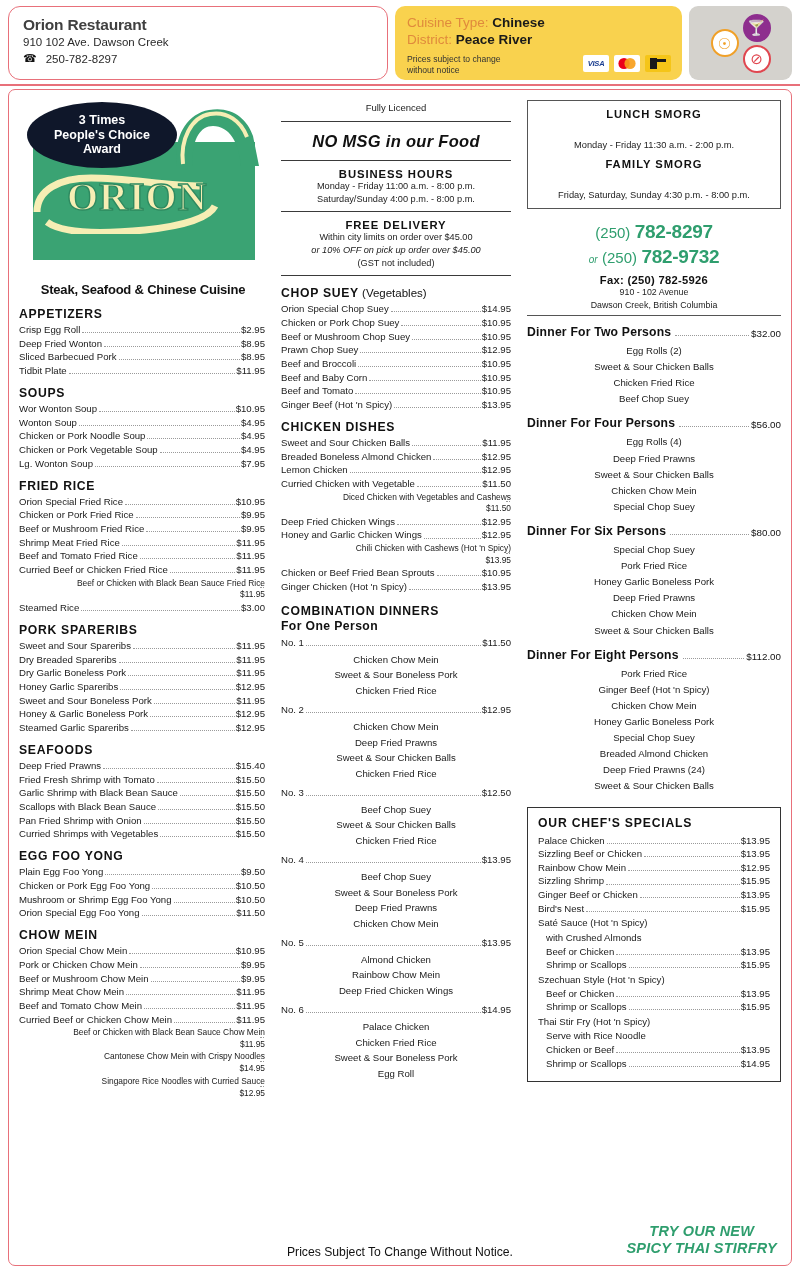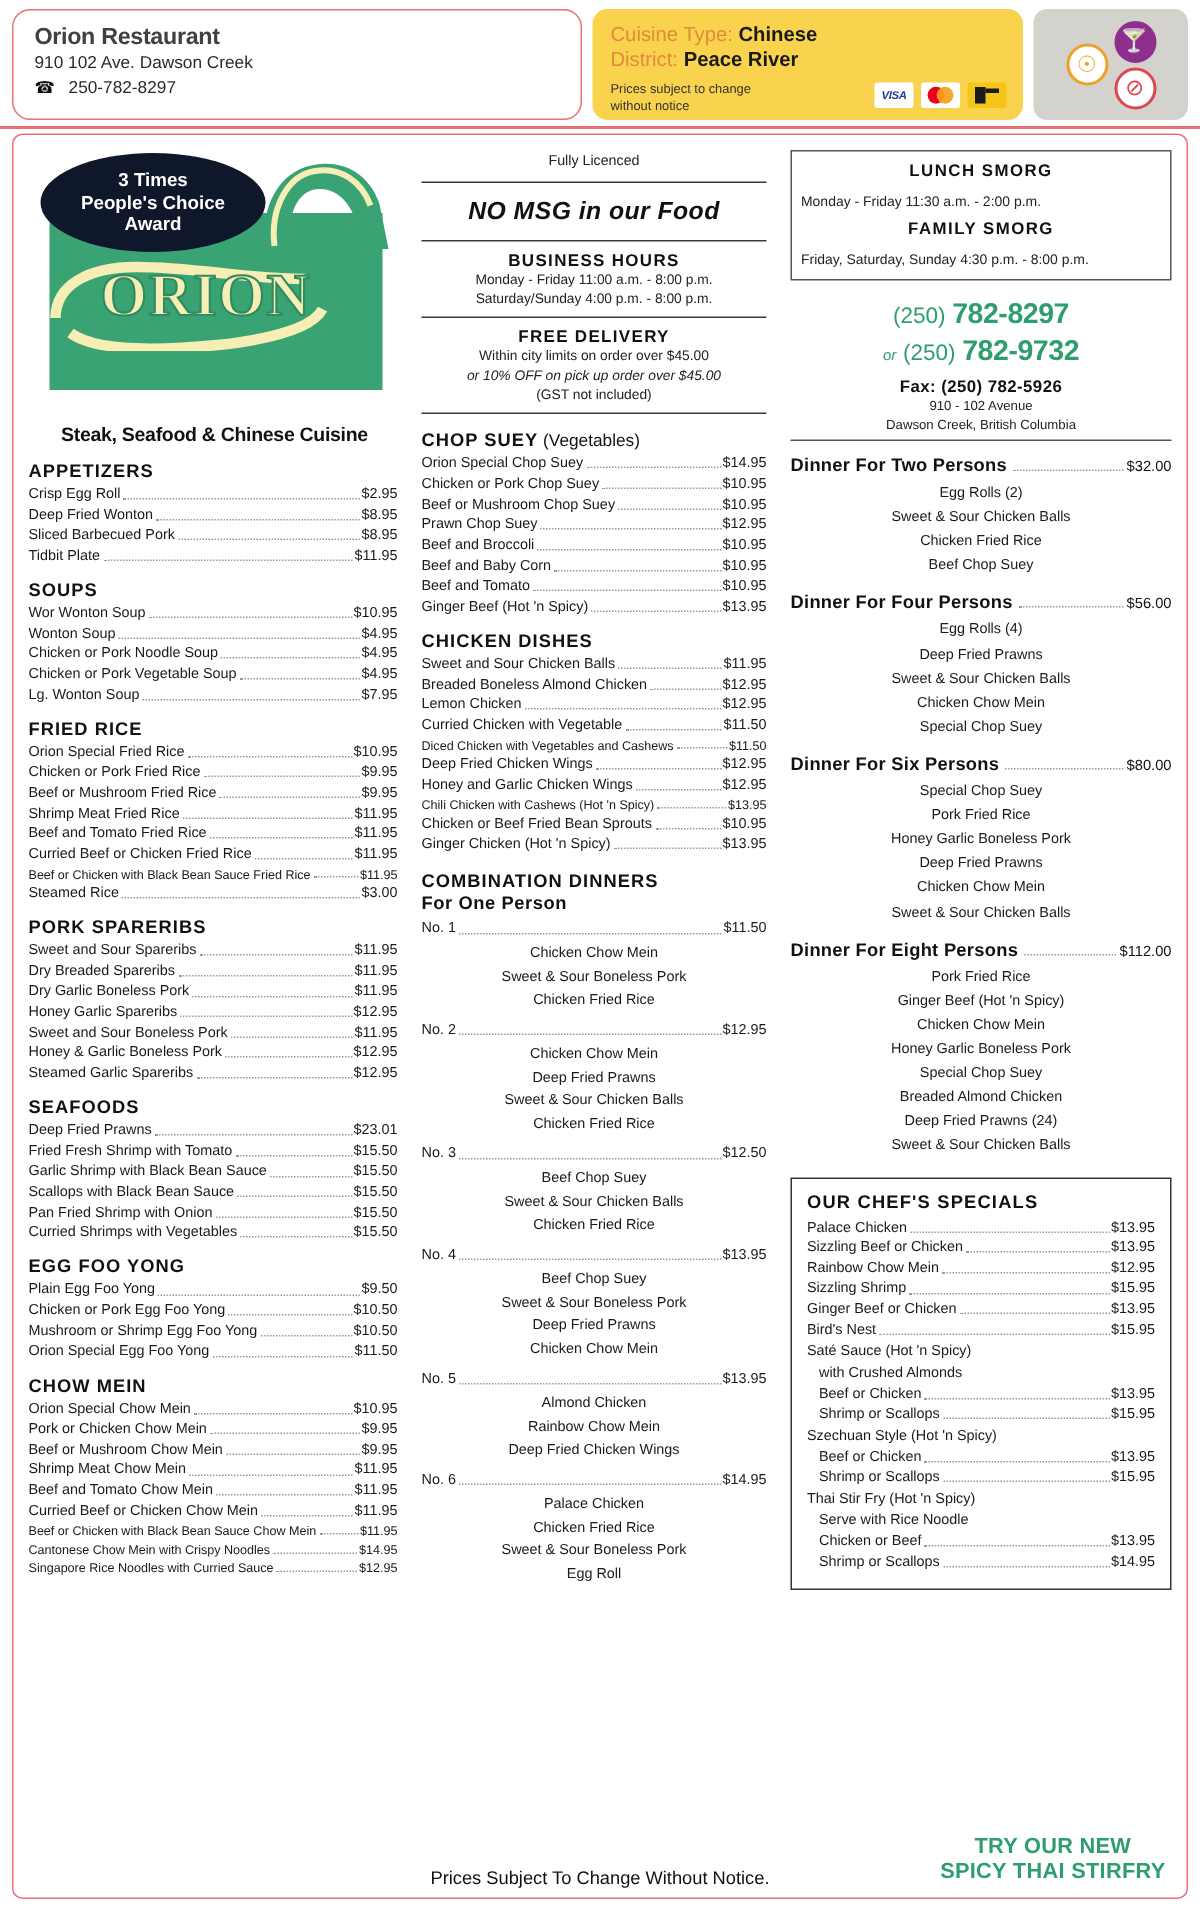--- a/index.html
+++ b/index.html
@@ -113,36 +113,36 @@
     display: flex; align-items: flex-end;
     font-size: 9.6px; color: #1a1a1a; line-height: 1.05;
     margin-bottom: 3.6px; white-space: nowrap;
   }
   .row .nm { flex: 0 0 auto; }
   .row .dots {
     flex: 1 1 auto; overflow: hidden; margin: 0 1px 2px 2px;
     border-bottom: 1px dotted #9a9a9a; height: 1px; min-width: 4px;
   }
   .row .pr { flex: 0 0 auto; }
-  .row.small { font-size: 8.4px; }
+  .row.small { font-size: 8.4px; flex-direction: column; }
 
   
   .hline { border-top: 1.6px solid #3a3a3a; margin: 5px 0; }
   .hline-thin { border-top: 1.1px solid #555; margin: 4px 0; }
   .ctr { text-align: center; }
   .fully-lic { font-size: 9.5px; color: #222; padding: 6px 0 3px 0; }
   .no-msg { font-size: 16.5px; font-weight: bold; font-style: italic; color: #111; padding: 5px 0 4px 0; letter-spacing: 0.3px; }
   .blk-head { font-size: 11.3px; font-weight: bold; letter-spacing: 0.9px; color: #111; padding-top: 2px; }
   .blk-line { font-size: 9.2px; color: #222; line-height: 1.42; }
   .blk-line.it { font-style: italic; }
 
   
   .smorg-box { border: 1.2px solid #555; padding: 7px 6px 8px 6px; margin-top: 4px; }
   .smorg-h { font-size: 11.2px; font-weight: bold; letter-spacing: 1px; text-align: center; color: #111; }
-  .smorg-t { font-size: 9.3px; text-align: left; color: #222; margin-top: 9px; }
+  .smorg-t { font-size: 9.3px; text-align: center; color: #222; margin-top: 20px; }
   .smorg-gap { height: 8px; }
 
   .phone-big { text-align: center; margin-top: 11px; }
   .pb1 { font-size: 16px; color: #2f9e6e; font-weight: bold; line-height: 1.3; }
   .pb-area { font-size: 15px; font-weight: normal; }
   .pb-or { font-style: italic; font-weight: normal; font-size: 10px; }
   .pb-num { font-size: 19px; font-weight: bold; letter-spacing: -0.3px; }
   .fax { font-size: 11.2px; font-weight: bold; text-align: center; color: #111; margin-top: 5px; letter-spacing: 0.3px; }
   .addr2 { font-size: 8.8px; text-align: center; color: #222; line-height: 1.4; }
 
@@ -165,21 +165,21 @@
   
   .chef-box { border: 1.3px solid #333; padding: 8px 10px 9px 10px; margin-top: 12px; }
   .chef-h { font-size: 12.2px; font-weight: bold; letter-spacing: 0.8px; color: #111; margin-bottom: 6px; }
   .chef-note { font-size: 9.6px; color: #1a1a1a; margin-bottom: 3.6px; }
   .chef-note.ind { padding-left: 8px; }
   .row.ind { padding-left: 8px; }
 
   
   .try-new {
     position: absolute; right: 14px; bottom: 8px;
-    text-align: center; color: #2f9e6e; font-weight: bold; 
+    text-align: center; color: #2f9e6e; font-weight: bold; font-style: italic;
     font-size: 14.5px; line-height: 1.18; letter-spacing: 0.2px;
   }
   .prices-note {
     position: absolute; left: 0; right: 0; bottom: 6px;
     text-align: center; font-size: 12.2px; color: #111; font-weight: normal;
   }
 </style>
 </head>
 <body>
 
@@ -383,21 +383,21 @@
           </div>
           <div class="row">
             <span class="nm">Steamed Garlic Spareribs</span>
             <span class="dots"></span>
             <span class="pr">$12.95</span>
           </div>
           <div class="sec-head">SEAFOODS</div>
           <div class="row">
             <span class="nm">Deep Fried Prawns</span>
             <span class="dots"></span>
-            <span class="pr">$23.01</span>
+            <span class="pr">$15.40</span>
           </div>
           <div class="row">
             <span class="nm">Fried Fresh Shrimp with Tomato</span>
             <span class="dots"></span>
             <span class="pr">$15.50</span>
           </div>
           <div class="row">
             <span class="nm">Garlic Shrimp with Black Bean Sauce</span>
             <span class="dots"></span>
             <span class="pr">$15.50</span>

